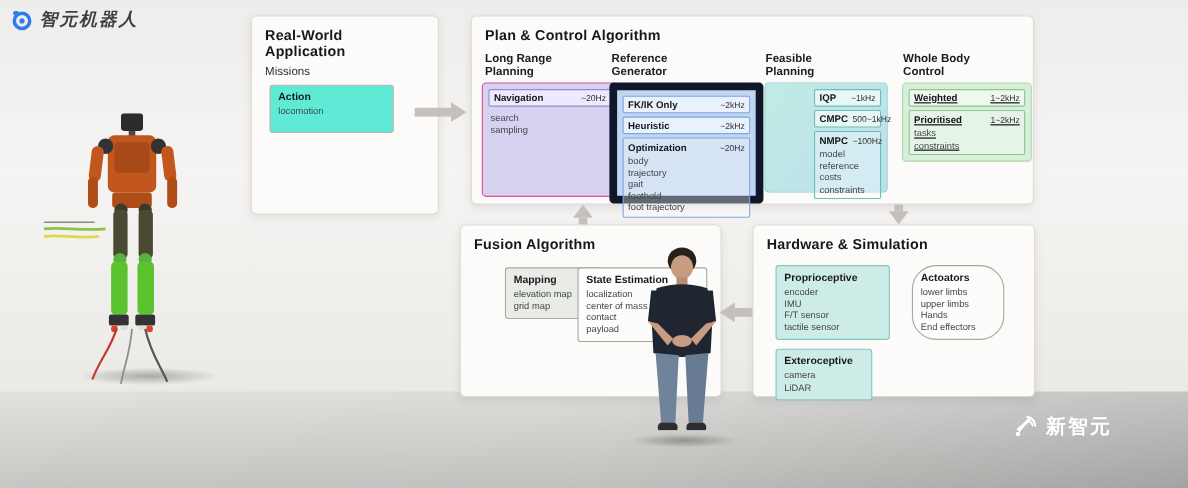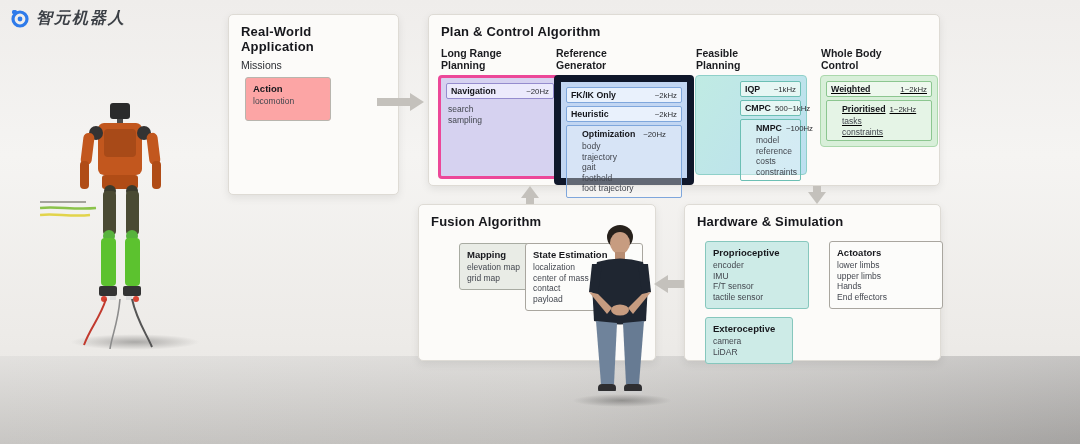--- a/index.html
+++ b/index.html
@@ -15,42 +15,42 @@
   .brand { position:absolute; left:10px; top:8px; display:flex; align-items:center; gap:6px; }
   .brand-text { font-size:16px; font-weight:700; color:#3c4046; letter-spacing:2px;font-style:italic; }
 
   
   .panel { position:absolute; background:#fcfbf9; border:1px solid #dedbd5; border-radius:5px;
            box-shadow:0 3px 8px rgba(0,0,0,0.08); }
   .panel-title { font-size:13px; font-weight:700; color:#16171c; padding:9px 12px 0; letter-spacing:0.2px; }
 
   .subtitle { padding:5px 12px; font-size:10.5px; color:#2b2e34; }
 
-  .action-box { position:absolute; left:16px; top:62px; width:86px; min-height:44px;
-           background:#fca5a5; border:1px solid #b8b5ae; border-radius:3px; padding:5px 7px; }
+  .action-box { position:absolute; left:16px; top:62px; width:113px; min-height:44px;
+           background:#5eead4; border:1px solid #b8b5ae; border-radius:3px; padding:5px 7px; }
   .bt { font-size:9.5px; font-weight:700; color:#17181d; margin-bottom:2px; }
   .items div { font-size:8.5px; line-height:10.5px; color:#43474f; }
 
   
   .col-header { position:absolute; font-size:10.5px; font-weight:700; line-height:12px; color:#1b1c20; }
   .subpanel { position:absolute; top:60px; border-radius:4px; padding:5px; }
-  .sp-purple { left:9px;   width:124px; background:#d6d2f0; border:3px solid #ec4899; }
+  .sp-purple { left:9px;   width:124px; background:#d6d2f0; border:1px solid #ec4899; }
   .sp-blue   { left:125px; width:140px; background:#c2d6f2; border:7px solid #0f172a; }
   .sp-teal   { left:266px; width:112px; background:linear-gradient(120deg,#c0ebe3,#bcdff0); border:1px solid #8fd0c9; }
   .sp-green  { left:391px; width:118px; background:#d8efd9; border:1px solid #abd8ac;text-decoration:underline; }
 
   .rate-box { display:flex; justify-content:space-between; align-items:center;
            border-radius:2px; padding:2px 4px; margin-bottom:3px; }
   .rate-box .lbl, .rate-row .lbl { font-size:8.8px; font-weight:700; color:#14151a; }
   .rate-box .rate, .rate-row .rate { font-size:7.8px; color:#2c2e33; margin-left:4px; white-space:nowrap; }
   .bd-purple { background:#eceafc; border:1px solid #958cce; }
   .bd-blue   { background:#e9f1fc; border:1px solid #7fa7dc; }
   .bd-teal   { background:#e6f7f4; border:1px solid #6cbfb4;margin-left:39px; }
   .bd-green  { background:#eef8ee; border:1px solid #8cc690; }
-  .nested { border-radius:2px; padding:3px 15px; background:rgba(255,255,255,0.40); }
+  .nested { border-radius:2px; padding:3px 4px; background:rgba(255,255,255,0.40); }
   .rate-row { display:flex; justify-content:space-between; align-items:center; margin-bottom:2px; }
 
   
   .info-box { position:absolute; border-radius:3px; padding:5px 7px 6px; }
   .ib-gray { background:#e9ece6; border:1px solid #a8aba2; }
   .ib-white { background:#fcfcfa; border:1px solid #a9a69f; }
   .ib-teal { background:#cdebe7; border:1px solid #86c7bd; }
 
   
   .arrow { position:absolute; }
@@ -200,21 +200,21 @@
     <div class="panel-title">Hardware &amp; Simulation</div>
     <div class="info-box ib-teal" style="left:20px; top:36px; width:104px;">
       <div class="bt">Proprioceptive</div>
       <div class="items">
           <div>encoder</div>
           <div>IMU</div>
           <div>F/T sensor</div>
           <div>tactile sensor</div>
         </div>
     </div>
-    <div class="info-box ib-white" style="left:144px; top:36px; width:114px;">
+    <div class="info-box ib-white" style="left:144px; top:36px; width:84px;border-radius:22px;">
       <div class="bt">Actoators</div>
       <div class="items">
           <div>lower limbs</div>
           <div>upper limbs</div>
           <div>Hands</div>
           <div>End effectors</div>
         </div>
     </div>
     <div class="info-box ib-teal" style="left:20px; top:112px; width:88px;">
       <div class="bt">Exteroceptive</div>
@@ -289,13 +289,22 @@
     <path d="M87,68 L78,70 L64,84 L69,90 Z" fill="#c79c80"></path>
     <ellipse cx="56" cy="86" rx="9" ry="5.5" fill="#c79c80"></ellipse>
     <path d="M32,97 L53,99 L50,160 L37,160 Z" fill="#6f839b"></path>
     <path d="M80,97 L59,99 L62,160 L75,160 Z" fill="#677b93"></path>
     <rect x="34" y="160" width="18" height="9" rx="4" fill="#2e2e30"></rect>
     <rect x="60" y="160" width="18" height="9" rx="4" fill="#2e2e30"></rect>
     <rect x="34" y="167" width="18" height="2.5" fill="#cfcfcf"></rect>
     <rect x="60" y="167" width="18" height="2.5" fill="#cfcfcf"></rect>
   </svg>
 
+  <div class="watermark">
+    <svg width="24" height="24" viewBox="0 0 24 24">
+      <path d="M4,14 L9,10 L15,4 L17,6 L11,12 L7,17 Z" fill="#ffffff"></path>
+      <path d="M14,3 C18,4 21,7 21,11" stroke="#ffffff" stroke-width="2" fill="none" stroke-linecap="round"></path>
+      <path d="M15,7 C17,7.5 18.5,9 18.8,11" stroke="#ffffff" stroke-width="1.6" fill="none" stroke-linecap="round"></path>
+      <circle cx="5.5" cy="18.5" r="2" fill="#ffffff"></circle>
+    </svg>
+    <span class="watermark-text">新智元</span>
+  </div>
 </div>
 
 </body></html>

